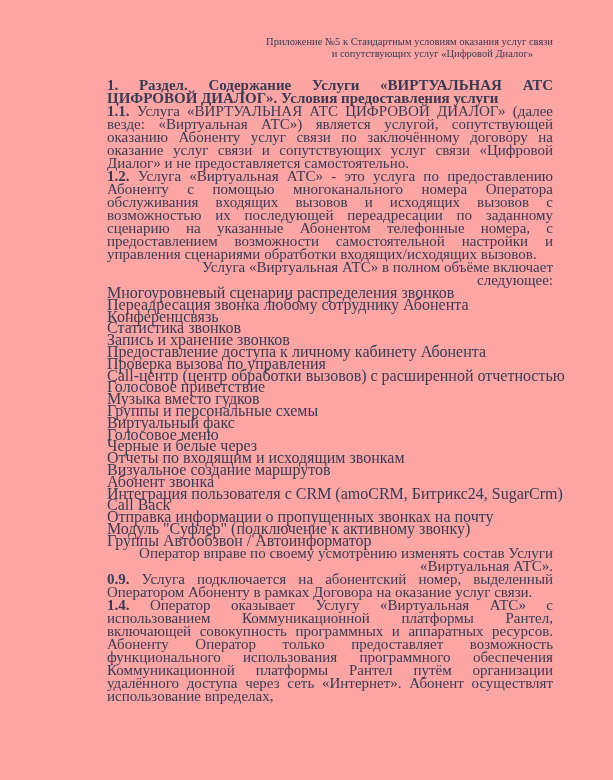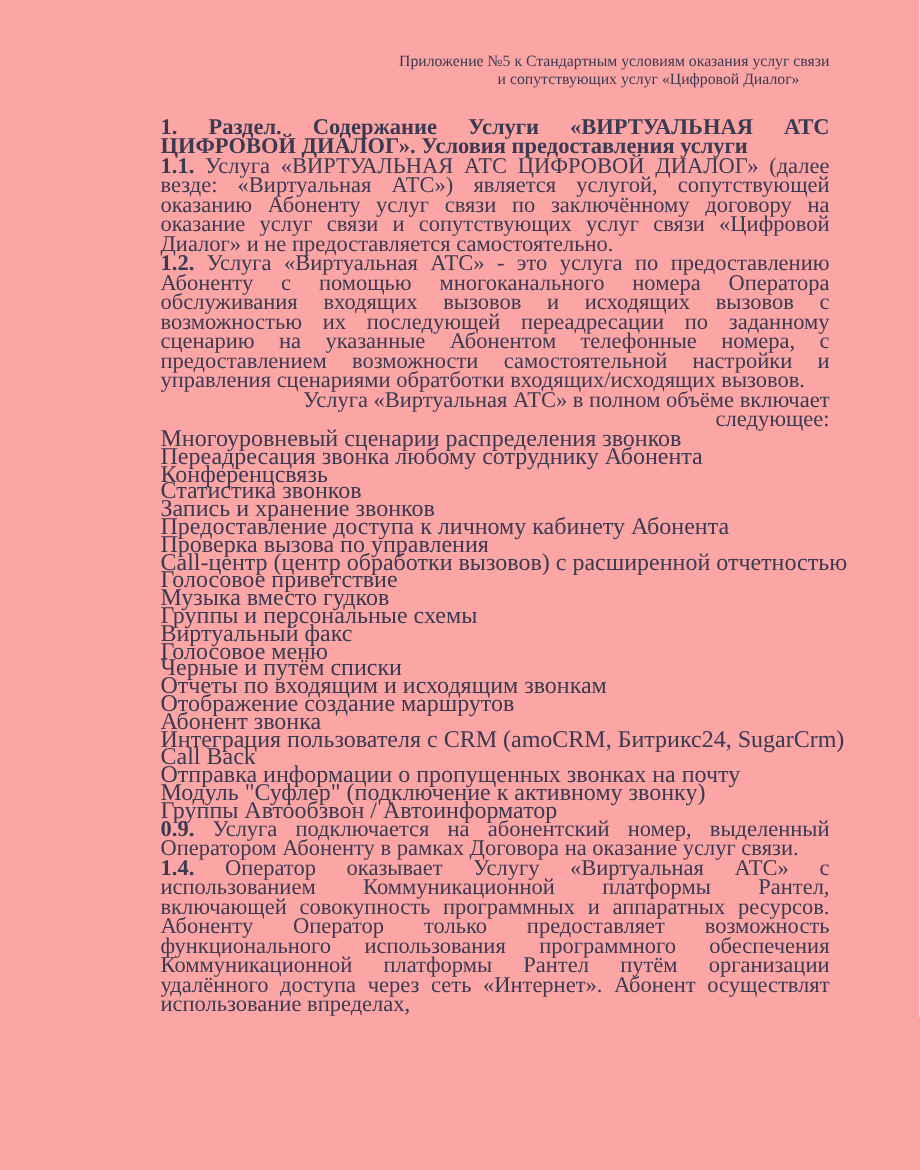--- a/index.html
+++ b/index.html
@@ -93,30 +93,31 @@
       <div class="feature">Статистика звонков</div>
       <div class="feature">Запись и хранение звонков</div>
       <div class="feature">Предоставление доступа к личному кабинету Абонента</div>
       <div class="feature">Проверка вызова по управления</div>
       <div class="feature">Call-центр (центр обработки вызовов) с расширенной отчетностью</div>
       <div class="feature">Голосовое приветствие</div>
       <div class="feature">Музыка вместо гудков</div>
       <div class="feature">Группы и персональные схемы</div>
       <div class="feature">Виртуальный факс</div>
       <div class="feature">Голосовое меню</div>
-      <div class="feature">Черные и путём списки</div>
+      <div class="feature">Черные и белые через</div>
       <div class="feature">Отчеты по входящим и исходящим звонкам</div>
-      <div class="feature">Отображение создание маршрутов</div>
+      <div class="feature">Визуальное создание маршрутов</div>
       <div class="feature">Абонент звонка</div>
       <div class="feature">Интеграция пользователя с CRM (amoCRM, Битрикс24, SugarCrm)</div>
       <div class="feature">Call Back</div>
       <div class="feature">Отправка информации о пропущенных звонках на почту</div>
       <div class="feature">Модуль "Суфлер" (подключение к активному звонку)</div>
       <div class="feature">Группы Автообзвон / Автоинформатор</div>
     </div>
 
+    <p class="para indent">Оператор вправе по своему усмотрению изменять состав Услуги «Виртуальная АТС».</p>
 
     <p class="para"><b class="num">0.9.</b> <span>Услуга подключается на абонентский номер, выделенный Оператором Абоненту в рамках Договора на оказание услуг связи.</span></p>
 
     <p class="para"><b class="num">1.4.</b> <span>Оператор оказывает Услугу «Виртуальная АТС» с использованием Коммуникационной платформы Рантел, включающей совокупность программных и аппаратных ресурсов. Абоненту Оператор только предоставляет возможность функционального использования программного обеспечения Коммуникационной платформы Рантел путём организации удалённого доступа через сеть «Интернет». Абонент осуществлят использование впределах,</span></p>
 
   </div>
 </div>
 
 </body></html>

